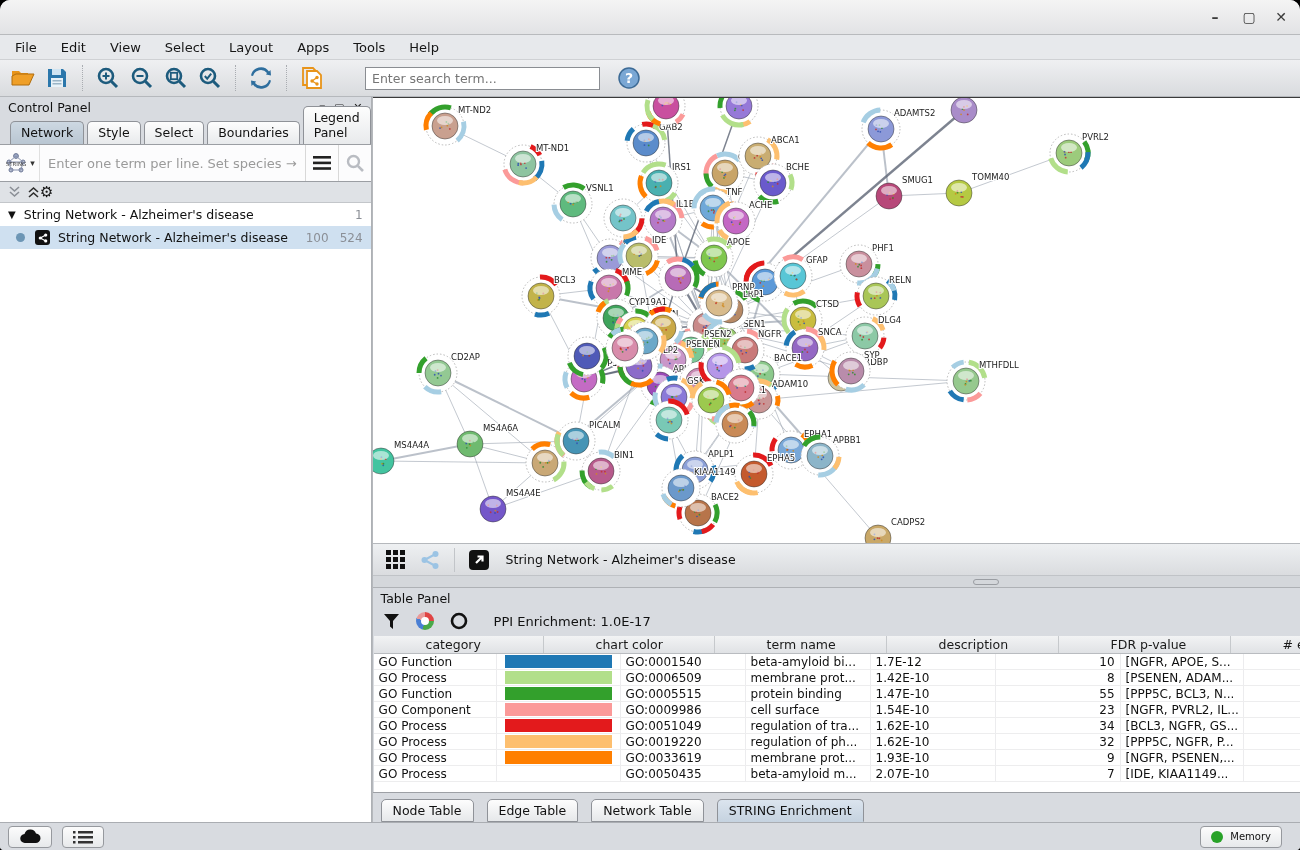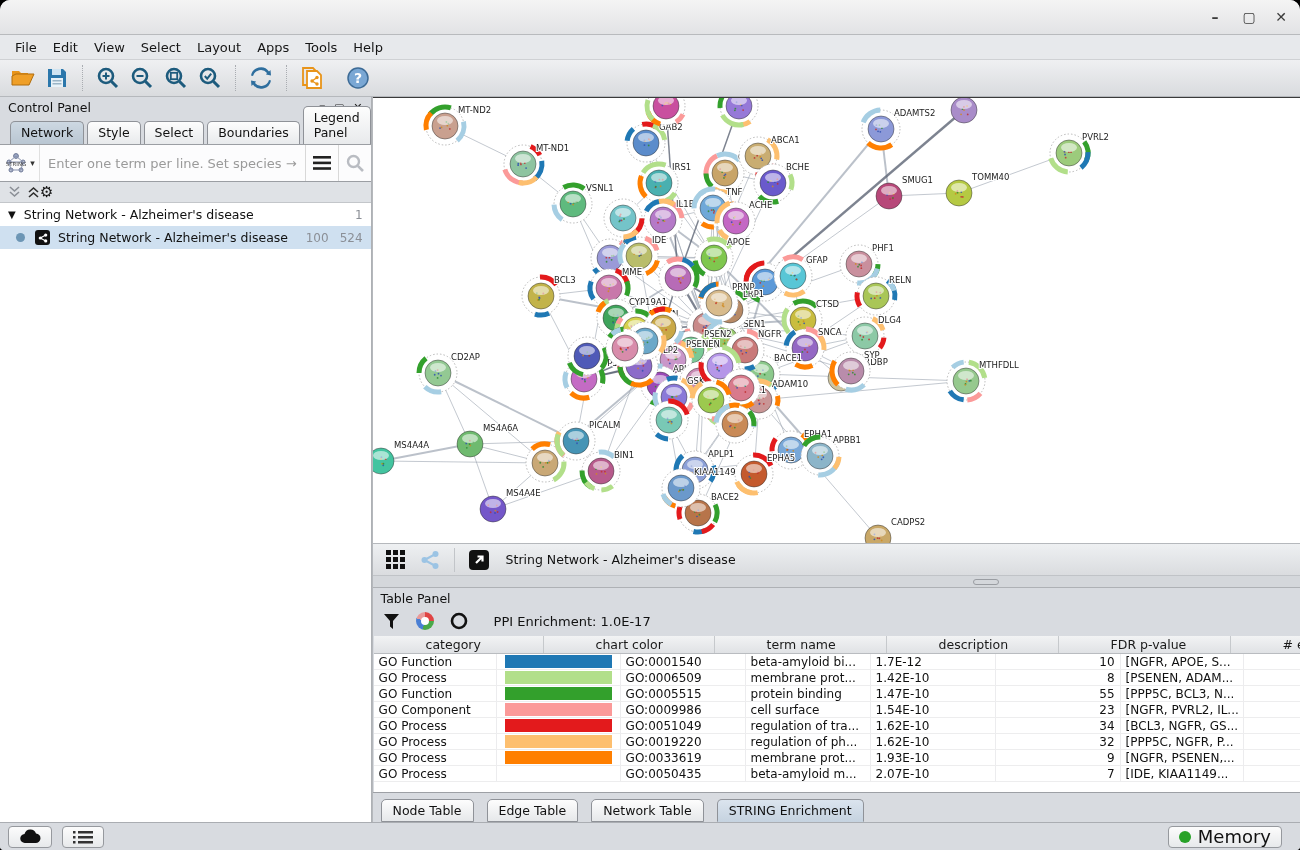--- a/index.html
+++ b/index.html
@@ -3,21 +3,21 @@
 <meta charset="utf-8">
 <style>
   html,body{margin:0;padding:0;background:#000;font-family:"DejaVu Sans","Liberation Sans",sans-serif;}
   *{box-sizing:border-box;}
   #win{position:relative;width:1300px;height:850px;background:#d8dbe0;border-radius:10px 10px 4px 4px;overflow:hidden;}
   
   #titlebar{position:absolute;left:0;top:0;width:100%;height:35px;background:linear-gradient(#f4f4f4,#e2e3e5);border-bottom:1px solid #b8babd;}
   #titlebar .title{position:absolute;left:0;right:0;top:8px;text-align:center;font-weight:bold;font-size:14px;color:#2e2e2e;}
   .winctl{position:absolute;top:6px;width:26px;height:22px;text-align:center;font-size:14px;color:#3a3a3a;cursor:default;line-height:22px;font-weight:bold;}
   
-  #menubar{position:absolute;left:0;top:35px;width:100%;height:25px;background:#e7e9ec;border-bottom:1px solid #cfd1d4;display:flex;align-items:center;padding-left:8px;gap:2px;}
+  #menubar{position:absolute;left:0;top:35px;width:100%;height:25px;background:#e7e9ec;border-bottom:1px solid #cfd1d4;display:flex;align-items:center;padding-left:8px;gap:10px;}
   .menu-item{font-size:13px;color:#161616;padding:3px 7px;}
   
   #toolbar{position:absolute;left:0;top:60px;width:100%;height:37px;background:linear-gradient(#eff0f2,#d9dbde);border-bottom:1px solid #b5b8bc;display:flex;align-items:center;padding-left:6px;}
   .tb-sep{width:1px;height:26px;border-left:1px dotted #a9acb1;margin:0 8px;}
   .tb-btn{width:30px;height:28px;display:flex;align-items:center;justify-content:center;margin:0 2px;}
   #searchbox{width:235px;height:23px;border:1px solid #8a8d92;background:#fff;font-size:12.5px;color:#333;padding:2px 6px;margin-left:36px;font-family:"DejaVu Sans","Liberation Sans",sans-serif;}
   #help-btn{margin-left:14px;}
   
   #main{position:absolute;left:0;top:97px;width:100%;height:725px;display:flex;}
   #control-panel{width:400px;height:100%;background:#d8dbe0;border-right:1px solid #aeb1b5;display:flex;flex-direction:column;}
@@ -73,21 +73,21 @@
   .swatch{margin:1px 3px;height:13px;flex:1;}
   #vscroll{position:absolute;right:0;top:18px;bottom:0;width:17px;background:#e4e6e9;border-left:1px solid #c3c6ca;display:flex;flex-direction:column;align-items:center;}
   #vscroll .thumb{width:13px;height:58px;background:linear-gradient(90deg,#cfd9e4,#aebfd0);border:1px solid #8fa3b8;border-radius:7px;margin-top:3px;}
   #vscroll .arr{font-size:9px;color:#333;line-height:12px;}
   #tp-tabs{height:30px;display:flex;align-items:flex-end;padding:3px 0 0 8px;gap:13px;border-top:1px solid #9da0a5;}
   .tp-tab{border:1px solid #8f9298;border-radius:5px 5px 0 0;padding:3px 11px;font-size:12.5px;background:linear-gradient(#fdfdfd,#e6e8ea);color:#111;}
   .tp-tab.active{background:linear-gradient(#dbe4ee,#c6d3e0);border-bottom:1px solid #c6d3e0;}
   
   #statusbar{position:absolute;left:0;bottom:0;width:100%;height:28px;background:#d8dbe0;border-top:1px solid #aaadb2;display:flex;align-items:center;padding:0 8px;}
   .sb-btn{height:22px;border:1px solid #96999e;border-radius:4px;background:linear-gradient(#fcfcfc,#e7e9eb);display:flex;align-items:center;justify-content:center;padding:0 10px;margin-right:10px;}
-  #memory-btn{margin-left:auto;display:flex;gap:7px;align-items:center;font-size:18px;color:#111;}
+  #memory-btn{margin-left:auto;display:flex;gap:7px;align-items:center;font-size:10px;color:#111;}
   .green-dot{width:12px;height:12px;border-radius:50%;background:#28a228;}
   svg{display:block;}
 </style>
 </head>
 <body>
 
 <div id="win">
 
   <div id="titlebar">
     <div class="winctl" style="right:72px">–</div>
@@ -164,20 +164,21 @@
       <svg width="26" height="26" viewBox="0 0 26 26">
           <path d="M4 3 h10 l4 4 v13 H4z" fill="none" stroke="#e8941a" stroke-width="1.8"></path>
           <path d="M8 6 h10 l4 4 v13 H8z" fill="#fff" stroke="#e8941a" stroke-width="1.8"></path>
           <circle cx="13" cy="16" r="1.7" fill="#e8941a"></circle>
           <circle cx="18" cy="12.5" r="1.7" fill="#e8941a"></circle>
           <circle cx="18" cy="19" r="1.7" fill="#e8941a"></circle>
           <line x1="13" y1="16" x2="18" y2="12.5" stroke="#e8941a" stroke-width="1.4"></line>
           <line x1="13" y1="16" x2="18" y2="19" stroke="#e8941a" stroke-width="1.4"></line>
         </svg>
     </div>
+    <input id="searchbox" placeholder="Enter search term..." style="">
     <div id="help-btn" class="tb-btn">
       <svg width="24" height="24" viewBox="0 0 24 24">
           <circle cx="12" cy="12" r="10" fill="#7aa7d4" stroke="#3d6b96" stroke-width="1.5"></circle>
           <text x="12" y="17" font-size="14" font-weight="bold" fill="#fff" text-anchor="middle" font-family="DejaVu Sans">?</text>
         </svg>
     </div>
   </div>
 
   <div id="main">
 

